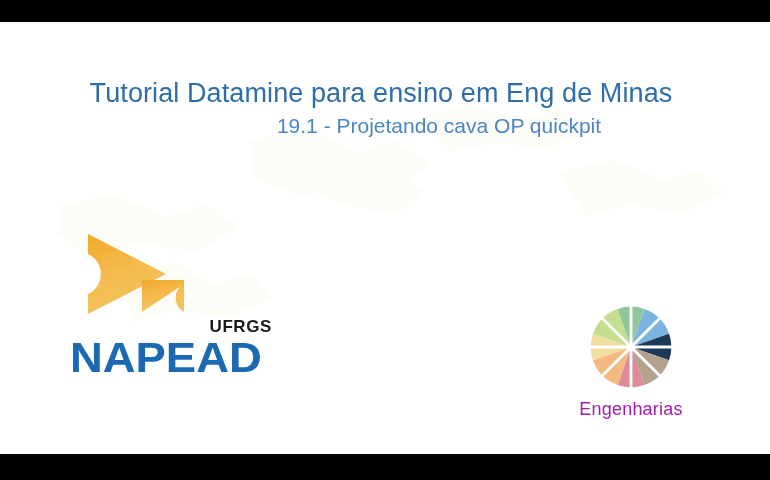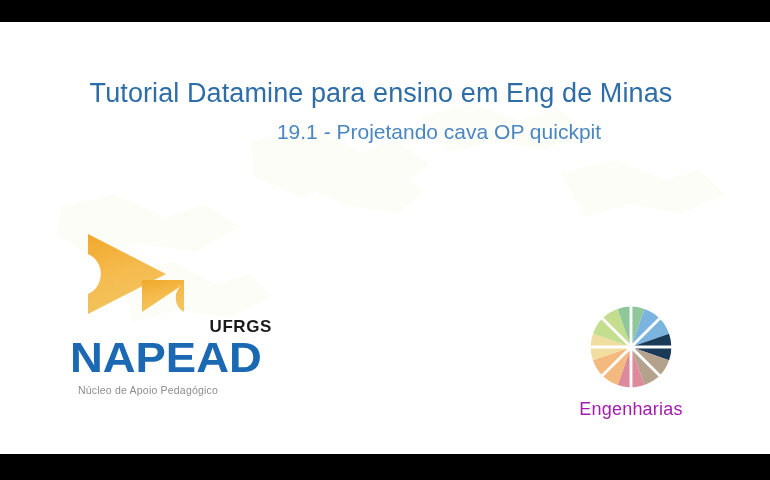--- a/index.html
+++ b/index.html
@@ -68,21 +68,21 @@
     line-height: 34px;
     color: #2e6da8;
     letter-spacing: 0.1px;
     white-space: nowrap;
   }
   .title-sub {
     font-size: 21px;
     line-height: 28px;
     color: #4a86c2;
     white-space: nowrap;
-    margin-top: 8px;
+    margin-top: 2px;
     padding-left: 116px;
   }
 
   
   .napead {
     position: absolute;
     left: 70px;
     top: 210px;
     width: 210px;
   }
@@ -174,21 +174,20 @@
 
       <div class="napead-ufrgs">UFRGS</div>
 
       <div class="napead-word">
         <svg width="192" height="42" viewBox="0 0 192 42" aria-hidden="true">
           <text x="0" y="34" font-family="Liberation Sans, sans-serif" font-size="42" font-weight="bold" fill="#1b68b3" transform="scale(1.02,1)" textLength="188" lengthAdjust="spacingAndGlyphs">NAPEAD</text>
         </svg>
       </div>
 
       <div class="napead-tag">
-        <div>Núcleo de Apoio Pedagógico</div>
       </div>
     </div>
 
     <div class="engenharias">
       <svg class="pinwheel" width="84" height="84" viewBox="0 0 100 100" aria-hidden="true">
         <g transform="translate(50,50)">
 
           <path d="M0 0 L15.9 -45.3 A48 48 0 0 1 45.3 -15.9 Z" fill="#7cb4e0"></path>
           <path d="M0 0 L45.3 -15.9 A48 48 0 0 1 45.3 15.9 Z" fill="#1a3a57"></path>
           <path d="M0 0 L45.3 15.9 A48 48 0 0 1 15.9 45.3 Z" fill="#b5a28c"></path>

